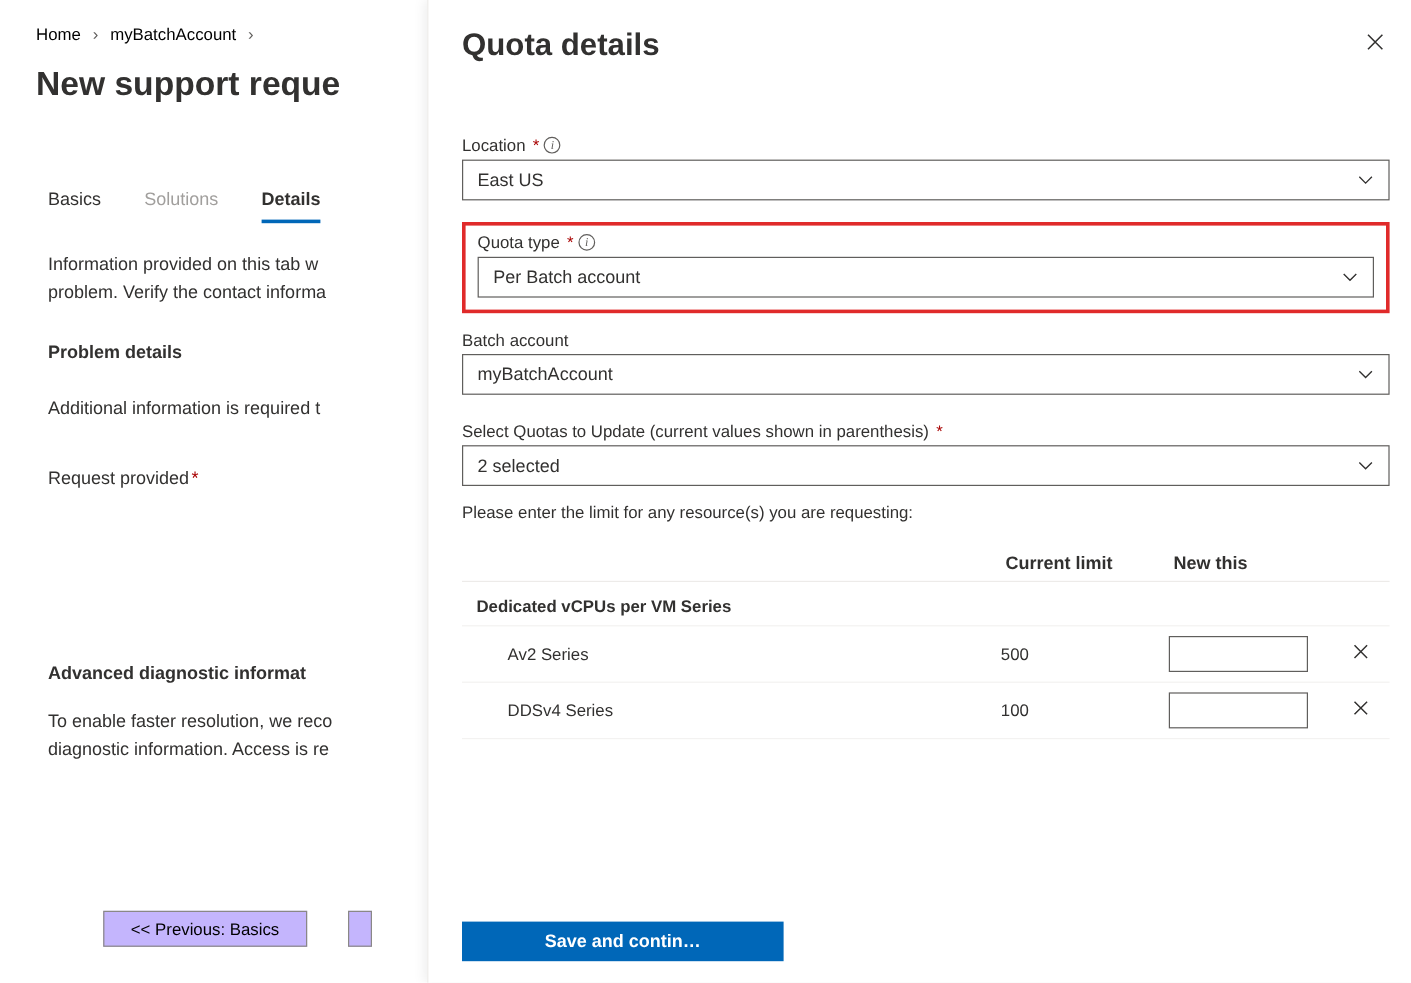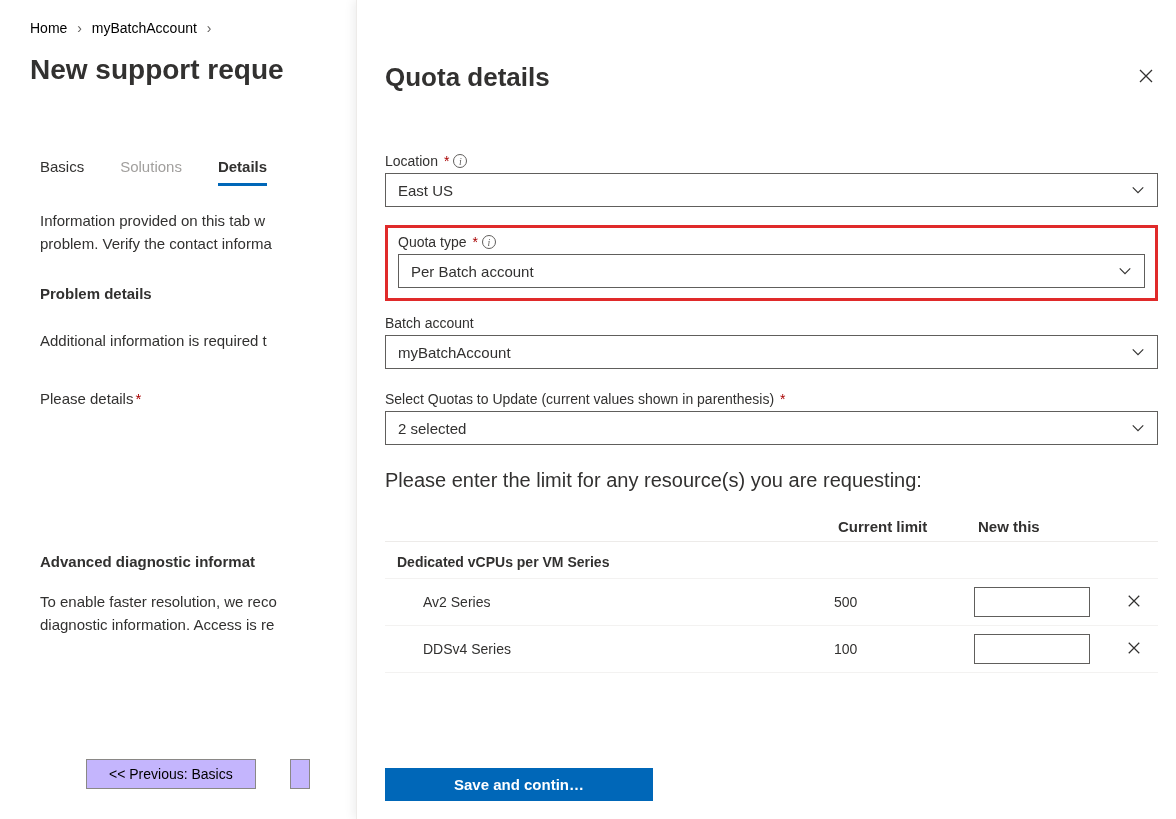--- a/index.html
+++ b/index.html
@@ -90,22 +90,21 @@
       background: #fff;
       box-shadow: -2px 0 10px rgba(0,0,0,0.08);
       border-left: 1px solid #edebe9;
       padding: 22px 18px 18px 28px;
       display: flex;
       flex-direction: column;
     }
     .panel-header {
       display: flex;
       justify-content: space-between;
-      align-items: flex-end;
-      margin-top: 40px;
+      align-items: center;
     }
     .panel-title {
       font-size: 26px;
       font-weight: 600;
     }
     .close-x {
       font-size: 18px;
       cursor: pointer;
       padding: 4px;
       background:none; border:none;
@@ -146,22 +145,22 @@
       width: 14px; height: 14px;
     }
 
     .highlight-box {
       border: 3px solid #e02a2a;
       padding: 6px 10px 10px;
       margin-top: 18px;
     }
 
     .instruction {
-      margin-top: 24px;
-      font-size: 20px;
+      margin-top: 14px;
+      font-size: 14px;
     }
 
     
     .quota-table {
       margin-top: 26px;
       width: 100%;
     }
     .quota-table .header-row {
       display: flex;
       border-bottom: 1px solid #edebe9;
@@ -240,21 +239,21 @@
 
 <div class="body-text">
   <div>Information provided on this tab w</div>
   <div>problem. Verify the contact informa</div>
 
   <div class="section-title">Problem details</div>
 
   <div style="margin-top:24px;">Additional information is required t</div>
 
   <div style="margin-top:36px;">
-    <span>Please details</span><span class="required">*</span>
+    <span>Request provided</span><span class="required">*</span>
   </div>
 
   <div class="section-title" style="margin-top:140px;">Advanced diagnostic informat</div>
 
   <div style="margin-top:18px;">To enable faster resolution, we reco</div>
   <div>diagnostic information. Access is re</div>
 </div>
 
 <div class="bottom-bar">
   <button class="btn-secondary">&lt;&lt; Previous: Basics</button>

